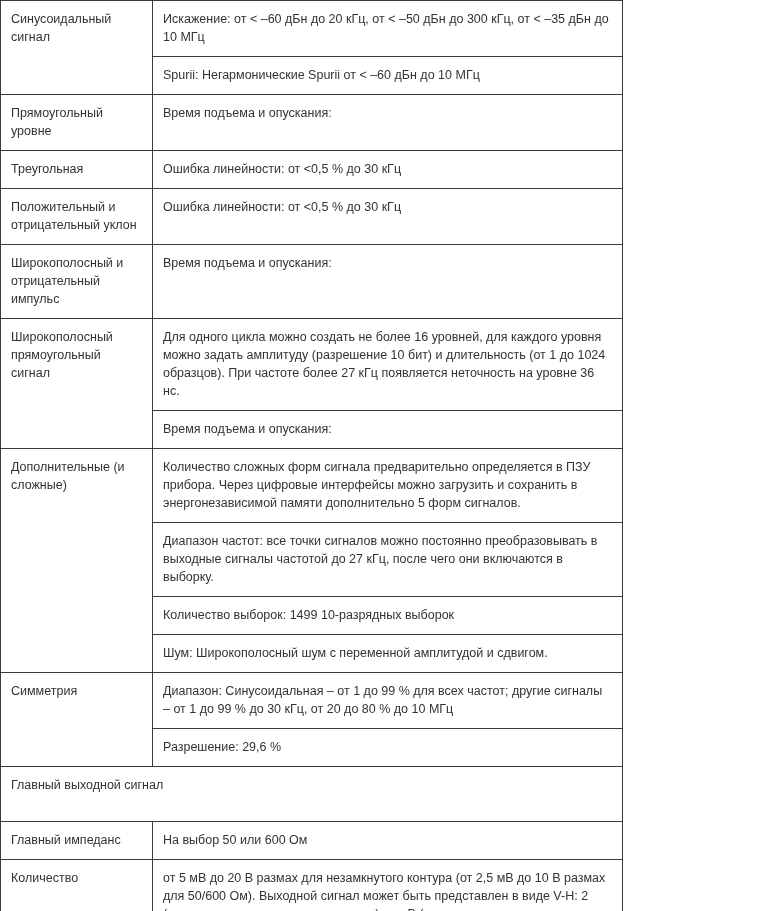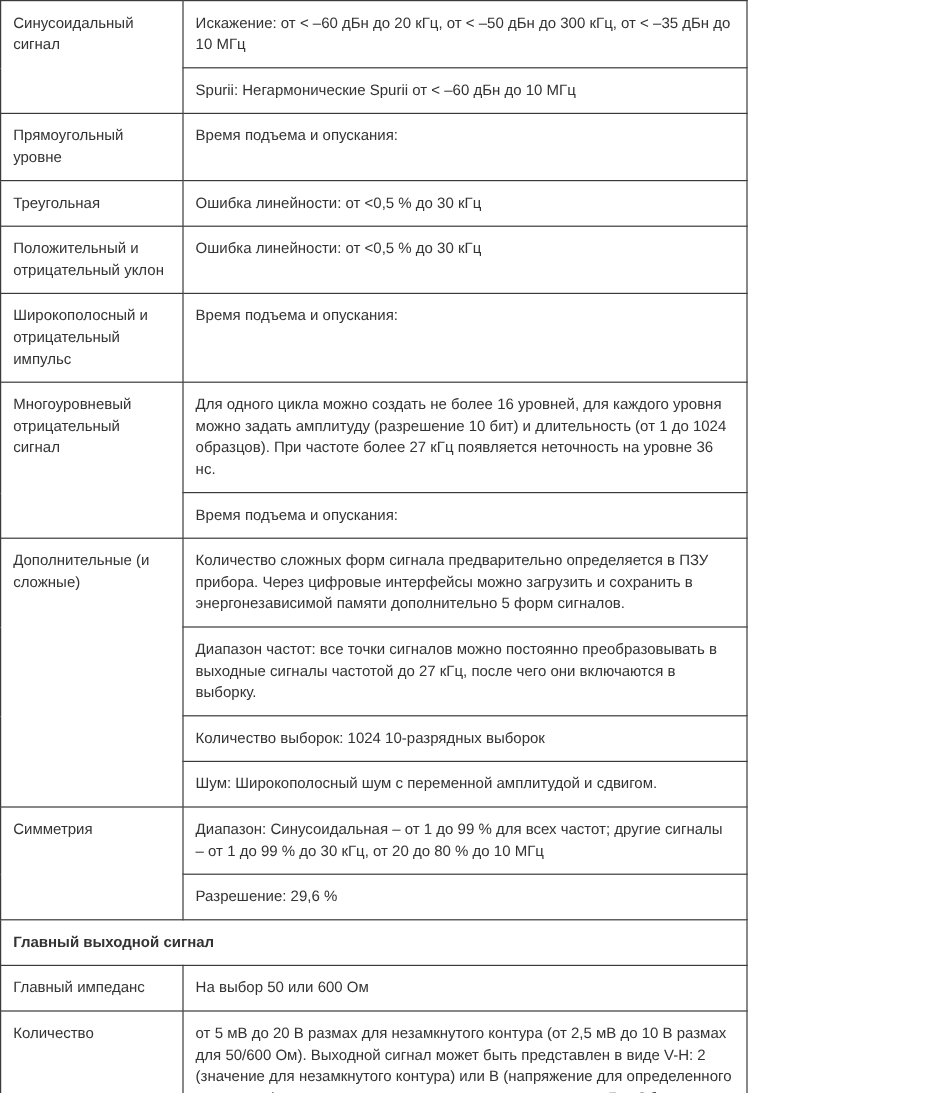--- a/index.html
+++ b/index.html
@@ -14,23 +14,23 @@
     color: #333333;
     table-layout: fixed;
   }
   table.spec td {
     border: 1px solid #3a3a3a;
     vertical-align: top;
     padding: 9px 10px 10px 10px;
   }
   table.spec td.label { width: 131px; }
   table.spec td.section {
-    font-weight: bold;
+    font-weight: normal;
     padding-top: 9px;
-    padding-bottom: 10px;
+    padding-bottom: 27px;
   }
 </style>
 </head>
 <body>
 
 <table class="spec">
   <tbody id="tbody">
       <tr>
         <td class="label" rowspan="2">Синусоидальный сигнал</td>
         <td>Искажение: от &lt; –60 дБн до 20 кГц, от &lt; –50 дБн до 300 кГц, от &lt; –35 дБн до 10 МГц</td>
@@ -48,35 +48,35 @@
       </tr>
       <tr>
         <td class="label" rowspan="1">Положительный и отрицательный уклон</td>
         <td>Ошибка линейности: от &lt;0,5 % до 30 кГц</td>
       </tr>
       <tr>
         <td class="label" rowspan="1">Широкополосный и отрицательный импульс</td>
         <td>Время подъема и опускания:</td>
       </tr>
       <tr>
-        <td class="label" rowspan="2">Многоуровневый отрицательный сигнал</td>
+        <td class="label" rowspan="2">Широкополосный прямоугольный сигнал</td>
         <td>Для одного цикла можно создать не более 16 уровней, для каждого уровня можно задать амплитуду (разрешение 10 бит) и длительность (от 1 до 1024 образцов). При частоте более 27 кГц появляется неточность на уровне 36 нс.</td>
       </tr>
       <tr>
         <td>Время подъема и опускания:</td>
       </tr>
       <tr>
         <td class="label" rowspan="4">Дополнительные (и сложные)</td>
         <td>Количество сложных форм сигнала предварительно определяется в ПЗУ прибора. Через цифровые интерфейсы можно загрузить и сохранить в энергонезависимой памяти дополнительно 5 форм сигналов.</td>
       </tr>
       <tr>
         <td>Диапазон частот: все точки сигналов можно постоянно преобразовывать в выходные сигналы частотой до 27 кГц, после чего они включаются в выборку.</td>
       </tr>
       <tr>
-        <td>Количество выборок: 1024 10-разрядных выборок</td>
+        <td>Количество выборок: 1499 10-разрядных выборок</td>
       </tr>
       <tr>
         <td>Шум: Широкополосный шум с переменной амплитудой и сдвигом.</td>
       </tr>
       <tr>
         <td class="label" rowspan="2">Симметрия</td>
         <td>Диапазон: Синусоидальная – от 1 до 99 % для всех частот; другие сигналы – от 1 до 99 % до 30 кГц, от 20 до 80 % до 10 МГц</td>
       </tr>
       <tr>
         <td>Разрешение: 29,6 %</td>

